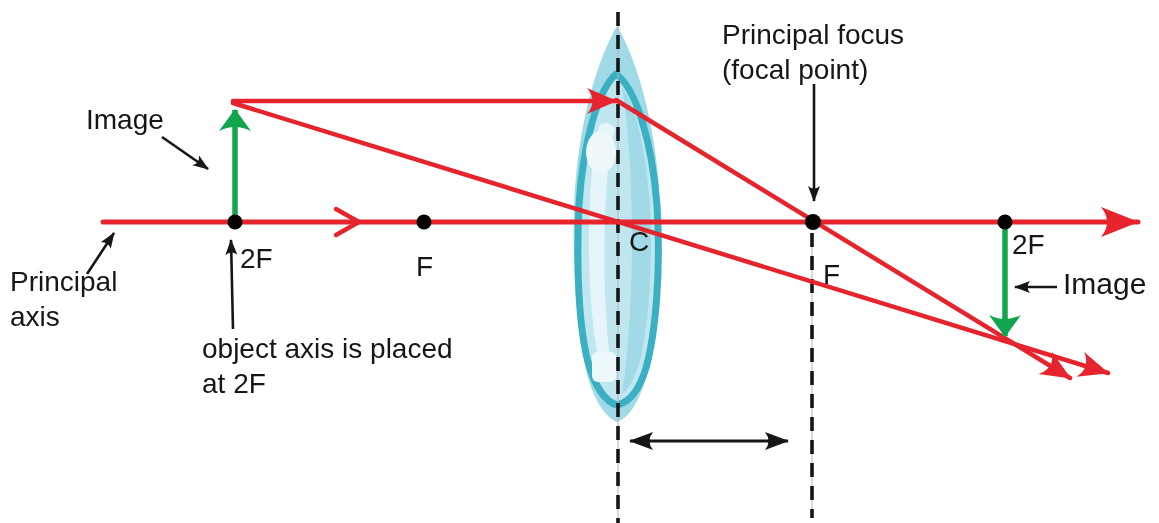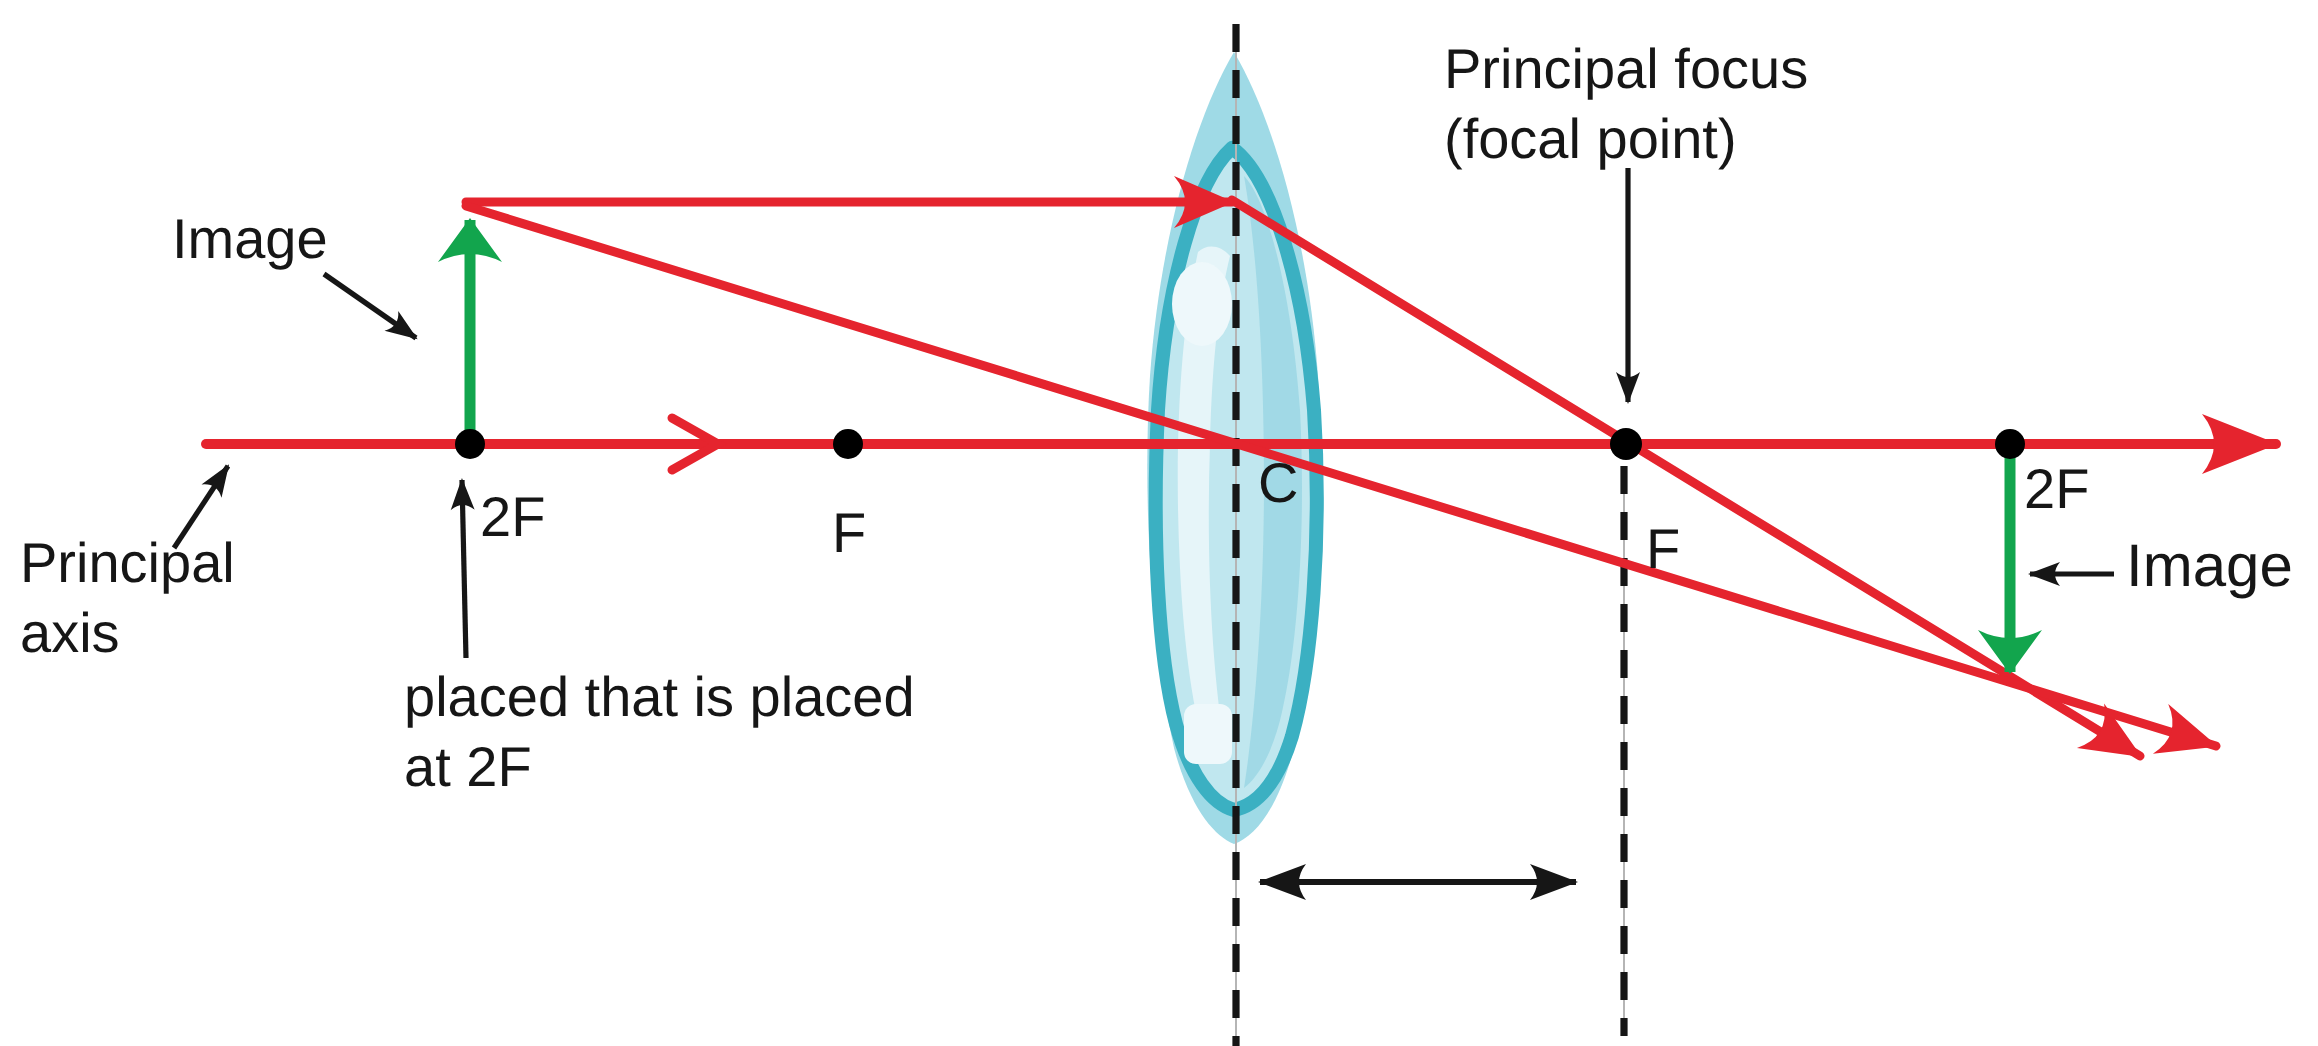--- a/index.html
+++ b/index.html
@@ -90,21 +90,21 @@
     <path d="M87,274 L114,233" class="blk" marker-end="url(#aBlk)"></path>
     <path d="M233,329 L231,240" class="blk" marker-end="url(#aBlk)"></path>
     <path d="M814,84 L814,201" class="blk" marker-end="url(#aBlk)"></path>
     <path d="M1057,287 L1015,287" class="blk" marker-end="url(#aBlk)"></path>
     <line x1="630" y1="441" x2="788" y2="441" class="blk blk3" marker-start="url(#aBlkBR)" marker-end="url(#aBlkB)"></line>
   </svg>
 
   <div class="lbl" style="left:86px;top:102px">Image</div>
   <div class="lbl" style="left:10px;top:264px">Principal
 axis</div>
-  <div class="lbl" style="left:202px;top:331px">placed that is placed
+  <div class="lbl" style="left:202px;top:331px">object axis is placed
 at 2F</div>
   <div class="lbl" style="left:722px;top:17px">Principal focus
 (focal point)</div>
   <div class="lbl big" style="left:1063px;top:266px">Image</div>
 
   <div class="lbl" style="left:240px;top:241px">2F</div>
   <div class="lbl" style="left:416px;top:249px">F</div>
   <div class="lbl" style="left:629px;top:224px">C</div>
   <div class="lbl" style="left:823px;top:257px">F</div>
   <div class="lbl" style="left:1012px;top:227px">2F</div>

